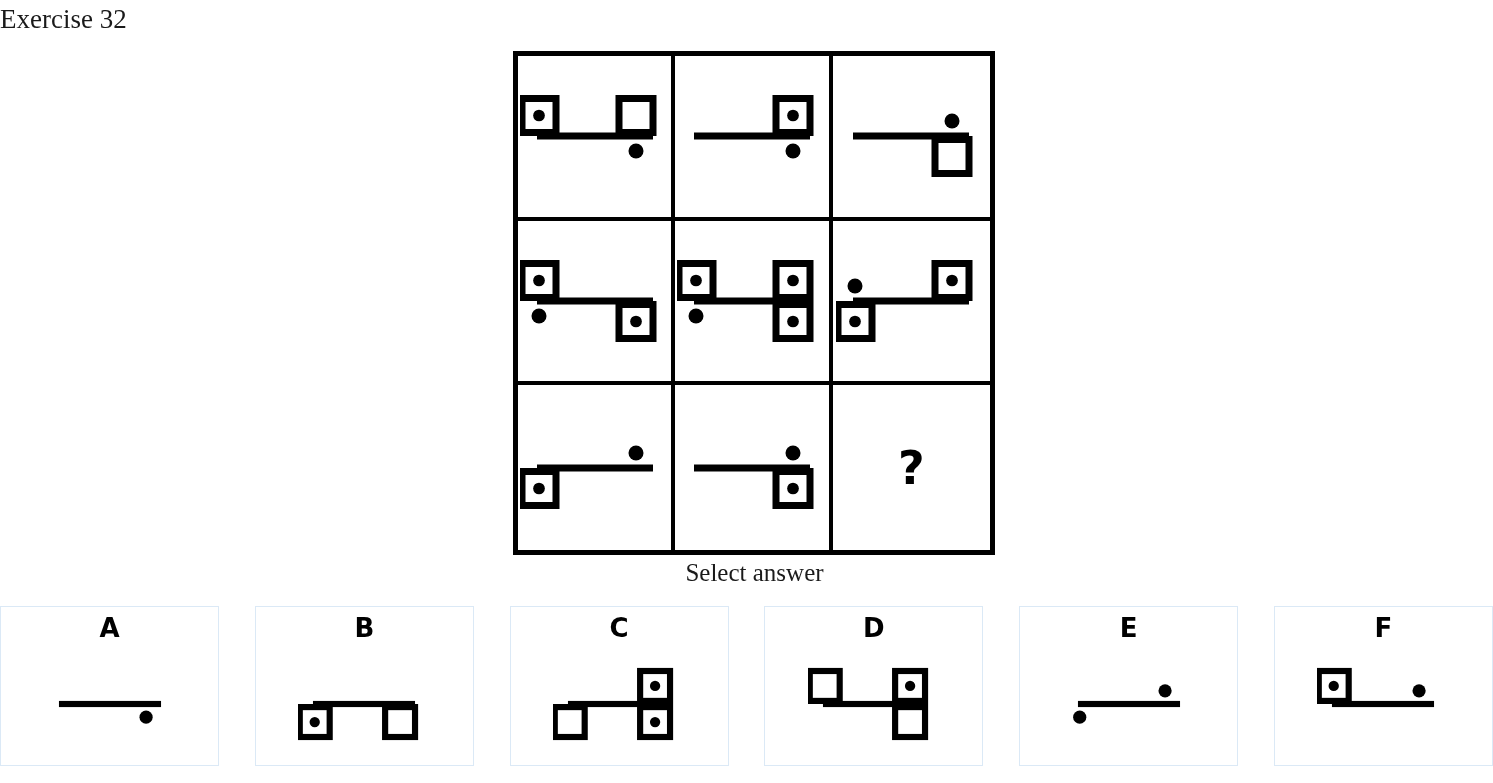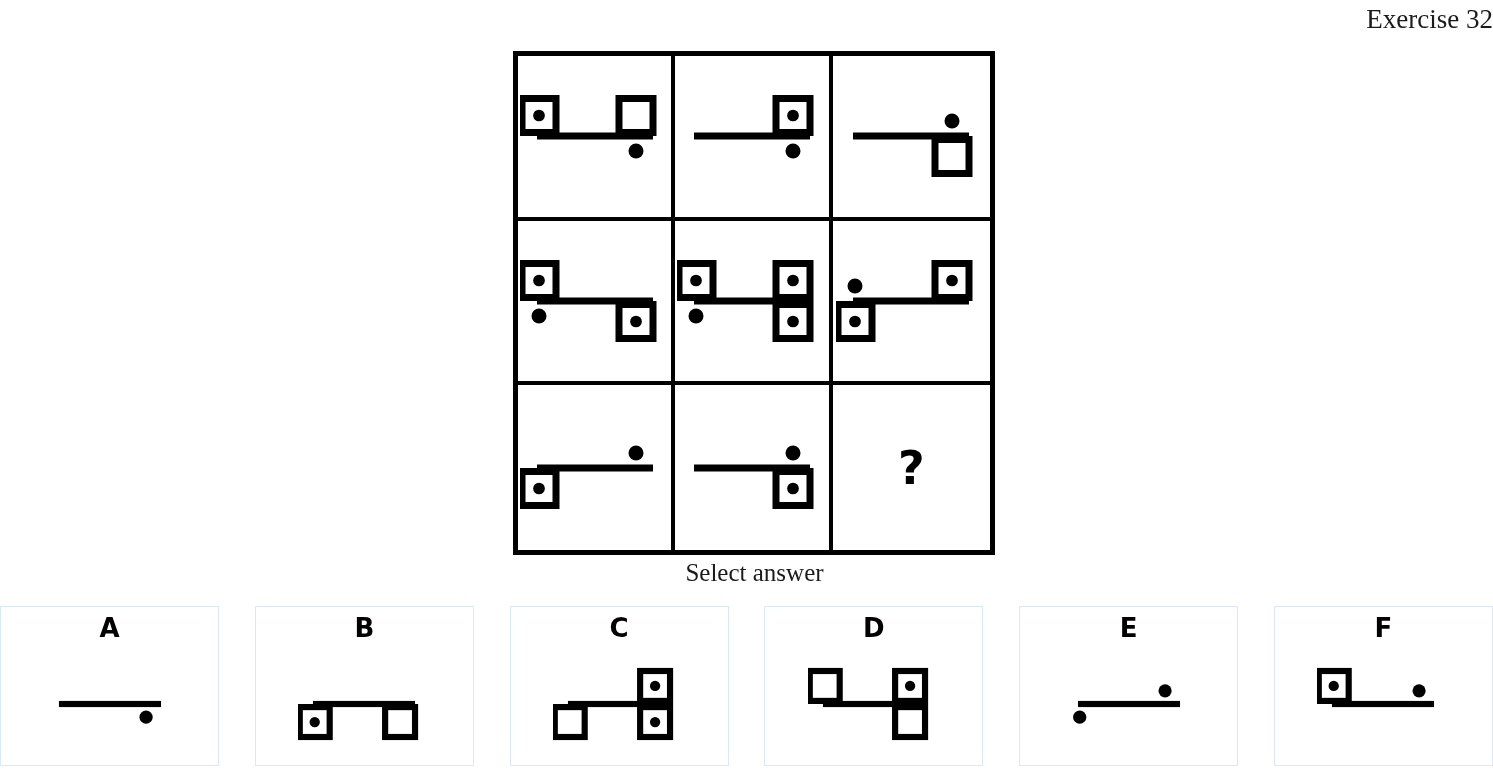--- a/index.html
+++ b/index.html
@@ -14,21 +14,21 @@
     font-family: "Liberation Serif", "DejaVu Serif", serif;
     overflow: hidden;
   }
 
   
   #exercise-title {
     position: absolute;
     left: 0;
     top: 3px;
     width: 1493px;
-    text-align: right;
+    text-align: left;
     font-size: 27px;
     color: #1a1a1a;
     font-family: "Liberation Serif", "DejaVu Serif", serif;
     line-height: 32px;
     white-space: nowrap;
   }
 
   
   #matrix-grid {
     position: absolute;

